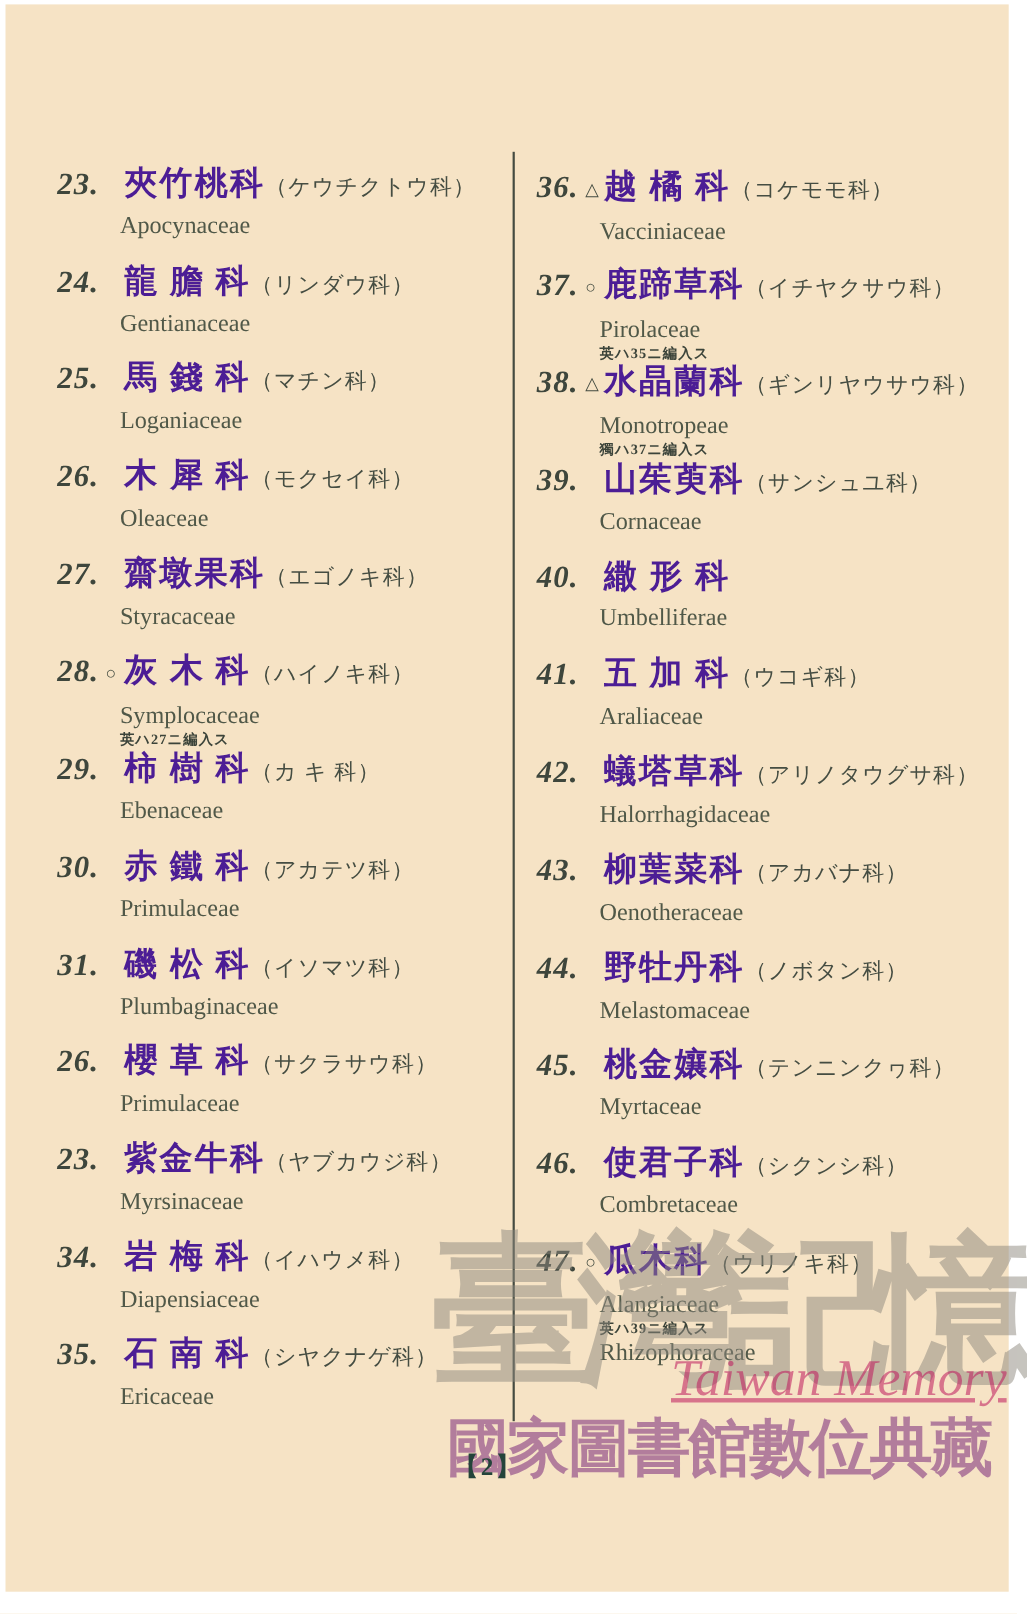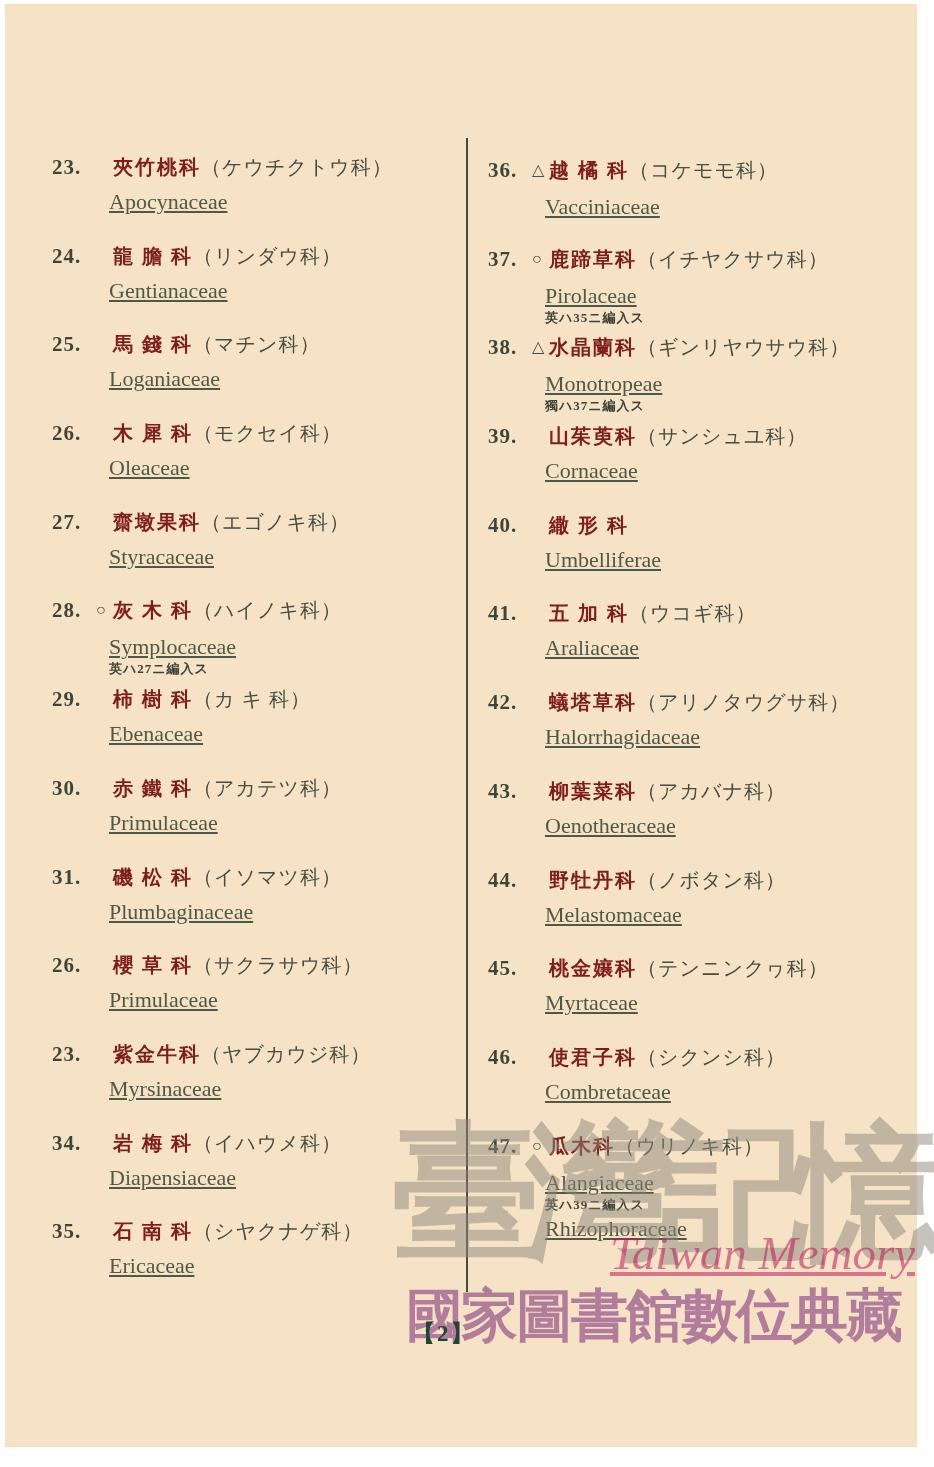--- a/index.html
+++ b/index.html
@@ -14,34 +14,34 @@
   .divider{
     position:absolute;left:466px;top:138px;width:2px;height:1154px;
     background:#454b41;
   }
   .col{position:absolute;}
   .col-left{left:52px;top:147px;width:408px;}
   .col-right{left:488px;top:150px;width:440px;}
   .entry{height:88.7px;overflow:visible;}
   .line1{display:flex;align-items:baseline;line-height:40px;white-space:pre;}
   .num{
-    width:44px;flex:0 0 44px;font-size:21px;font-weight:bold;color:#3e463c;
-    letter-spacing:1px;text-align:left;
+    width:44px;flex:0 0 44px;font-size:28px;font-weight:bold;color:#3e463c;
+    letter-spacing:1px;text-align:left;font-style:italic;
   }
   .marker{
     width:17px;flex:0 0 17px;font-size:16px;color:#454d42;position:relative;top:-2px;
   }
   .kanji{
-    font-size:20px;font-weight:bold;color:#7f1d1d;letter-spacing:2px;white-space:pre;
+    font-size:30px;font-weight:bold;color:#4c1d95;letter-spacing:2px;white-space:pre;
   }
   .kana{
     font-size:20px;font-weight:400;color:#454d42;letter-spacing:1px;white-space:pre;
   }
   .latin{
-    margin-left:57px;font-size:22px;line-height:26px;color:#505848;margin-top:2px;text-decoration:underline;
+    margin-left:57px;font-size:22px;line-height:26px;color:#505848;margin-top:2px;
   }
   .note{
     margin-left:57px;font-size:13px;line-height:17px;font-weight:bold;color:#3c443a;
     letter-spacing:1px;
   }
   .watermark{position:absolute;left:0;top:0;width:796px;height:1467px;pointer-events:none;}
   .wm-big{
     position:absolute;left:392px;top:1112px;font-size:148px;line-height:1.1;
     letter-spacing:-14px;font-weight:bold;color:#8e897f;opacity:.5;white-space:pre;
   }

